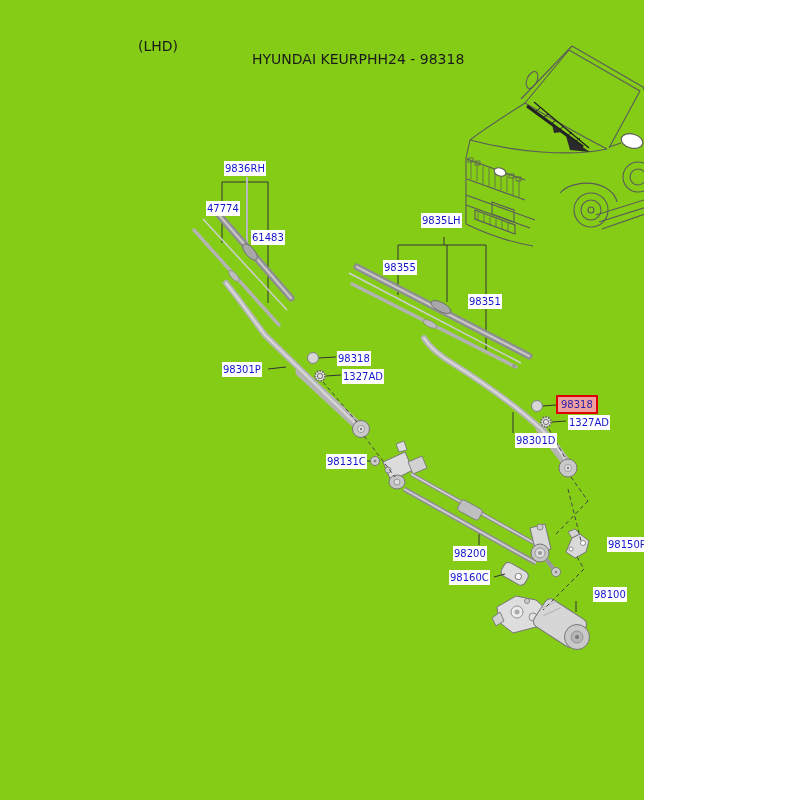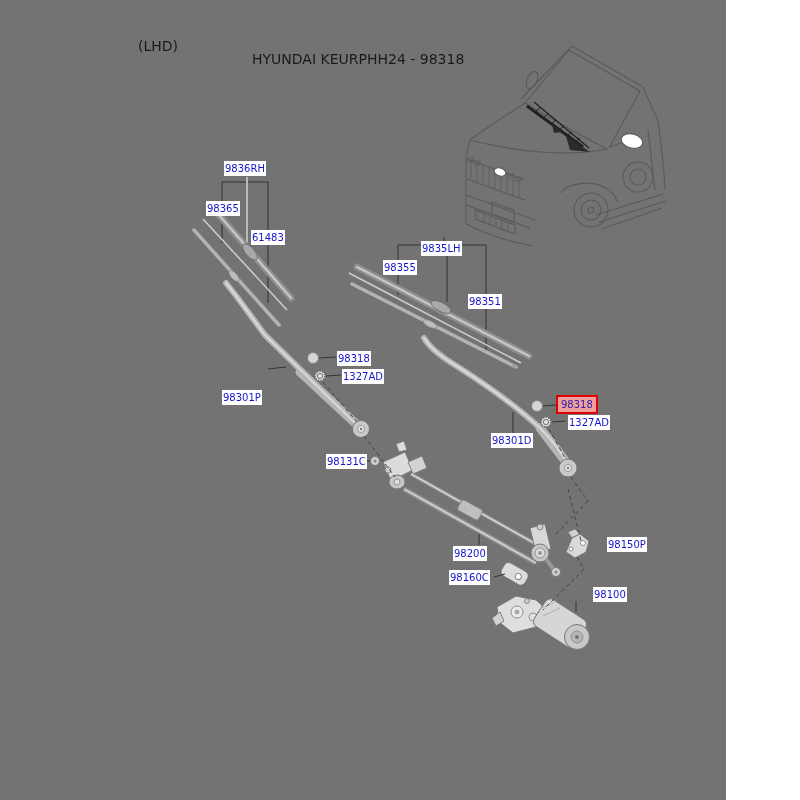--- a/index.html
+++ b/index.html
@@ -1,37 +1,37 @@
 <!DOCTYPE html>
 <html><head>
 <meta charset="utf-8">
 <style>
   html,body{margin:0;padding:0;background:#fff;}
-  #stage{position:relative;width:726px;height:800px;background:#737373;overflow:hidden;
+  #stage{position:relative;width:644px;height:800px;background:#84cc16;overflow:hidden;
          font-family:"DejaVu Sans","Liberation Sans",sans-serif;}
   #art{position:absolute;left:0;top:0;}
   .hdr{position:absolute;color:#1a1a1a;font-size:14px;line-height:1.1;white-space:nowrap;}
   #drive-note{left:138px;top:39px;}
   #diagram-title{left:252px;top:52px;}
   .lbl{position:absolute;color:#1414cc;font-size:10px;line-height:15px;white-space:nowrap;
        background:#fff;padding:0 1px;cursor:pointer;}
   .lbl.hl{background:#f09f9f;border:2px solid #e10000;padding:0 3px;left:556px;top:395px;
           color:#2a20a8;}
   
   .p-9836rh{left:224px;top:161px;}
   .p-98365{left:206px;top:201px;}
   .p-98361{left:251px;top:230px;}
-  .p-9835lh{left:421px;top:241px;}
+  .p-9835lh{left:421px;top:213px;}
   .p-98355{left:383px;top:260px;text-align:right;}
   .p-98351{left:468px;top:294px;}
   .p-98318l{left:337px;top:351px;}
   .p-1327adl{left:342px;top:369px;}
-  .p-98301p{left:222px;top:362px;margin-top:28px;}
+  .p-98301p{left:222px;top:362px;}
   .p-1327adr{left:568px;top:415px;}
-  .p-98301d{left:491px;top:433px;}
+  .p-98301d{left:515px;top:433px;}
   .p-98131c{left:326px;top:454px;}
   .p-98200{left:453px;top:546px;}
   .p-98150p{left:607px;top:537px;}
   .p-98160c{left:449px;top:570px;}
   .p-98100{left:557px;top:587px;margin-left:36px;}
 </style>
 </head>
 <body>
 
 <div id="stage">
@@ -208,21 +208,21 @@
       <path d="M588,501 L556,534"></path>
       <path d="M568,489 L581,541"></path>
       <path d="M577,557 L584,569 L543,610"></path>
     </g>
   </svg>
 
   <div class="hdr" id="drive-note">(LHD)</div>
   <div class="hdr" id="diagram-title">HYUNDAI KEURPHH24 - 98318</div>
 
   <div class="lbl p-9836rh">9836RH</div>
-  <div class="lbl p-98365">98365</div>
+  <div class="lbl p-98365">47774</div>
   <div class="lbl p-98361">61483</div>
   <div class="lbl p-9835lh">9835LH</div>
   <div class="lbl p-98355">98355</div>
   <div class="lbl p-98351">98351</div>
   <div class="lbl p-98318l">98318</div>
   <div class="lbl p-1327adl">1327AD</div>
   <div class="lbl p-98301p">98301P</div>
   <div class="lbl hl">98318</div>
   <div class="lbl p-1327adr">1327AD</div>
   <div class="lbl p-98301d">98301D</div>

